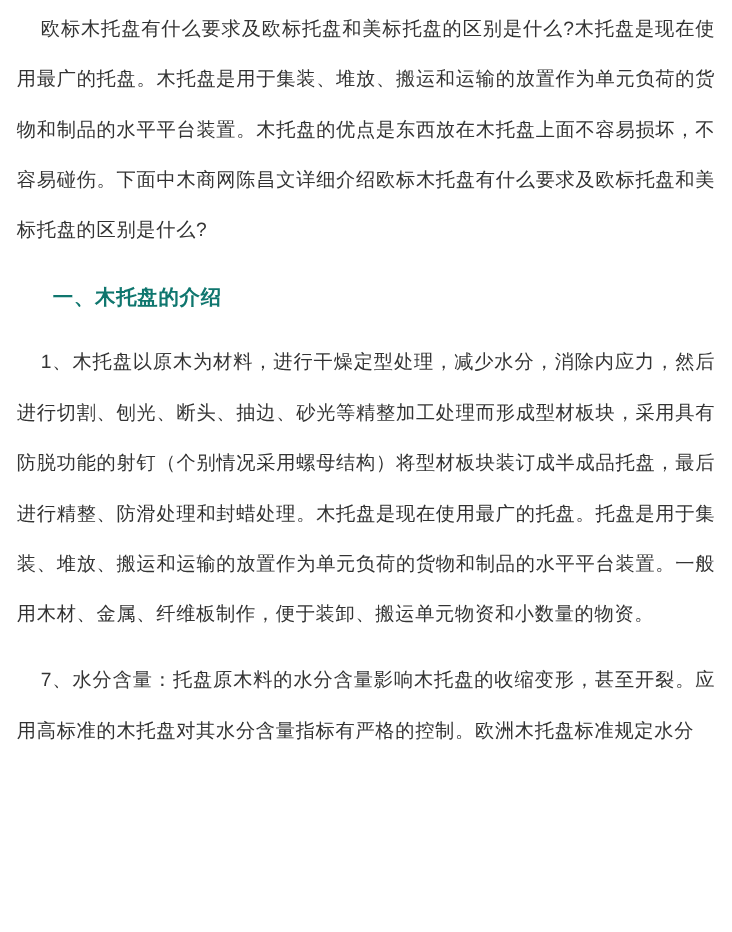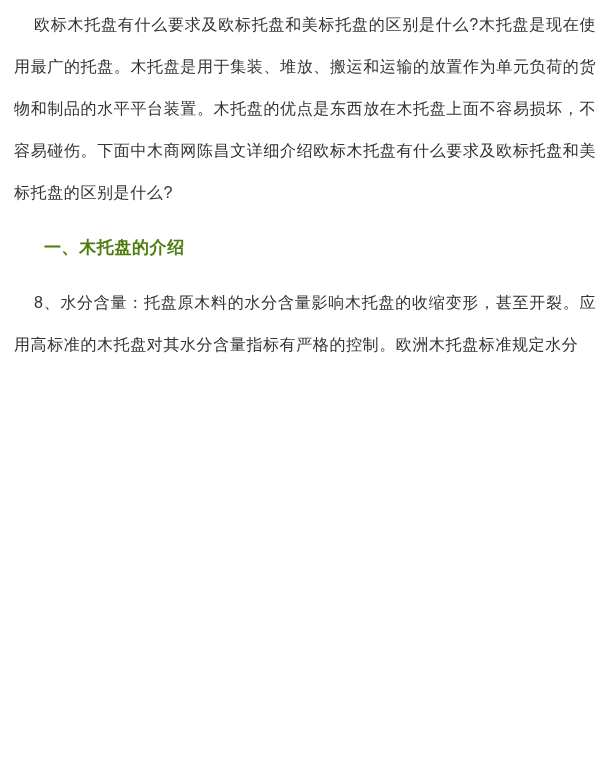--- a/index.html
+++ b/index.html
@@ -25,30 +25,31 @@
   }
   .article p {
     margin: 0 0 13px 0;
     text-indent: 20px;
     word-break: break-all;
   }
   .article h2 {
     margin: 0 0 13px 0;
     font-size: 17px;
     font-weight: bold;
-    color: #4d7c0f;
+    color: #0f766e;
     line-height: 42px;
     text-indent: 30px;
     letter-spacing: 0.6px;
   }
 </style>
 </head>
 <body>
 
 <div class="article">
   <p>欧标木托盘有什么要求及欧标托盘和美标托盘的区别是什么?木托盘是现在使用最广的托盘。木托盘是用于集装、堆放、搬运和运输的放置作为单元负荷的货物和制品的水平平台装置。木托盘的优点是东西放在木托盘上面不容易损坏，不容易碰伤。下面中木商网陈昌文详细介绍欧标木托盘有什么要求及欧标托盘和美标托盘的区别是什么?</p>
 
   <h2>一、木托盘的介绍</h2>
 
+  <p>1、木托盘以原木为材料，进行干燥定型处理，减少水分，消除内应力，然后进行切割、刨光、断头、抽边、砂光等精整加工处理而形成型材板块，采用具有防脱功能的射钉（个别情况采用螺母结构）将型材板块装订成半成品托盘，最后进行精整、防滑处理和封蜡处理。木托盘是现在使用最广的托盘。托盘是用于集装、堆放、搬运和运输的放置作为单元负荷的货物和制品的水平平台装置。一般用木材、金属、纤维板制作，便于装卸、搬运单元物资和小数量的物资。</p>
 
 
-  <p>8、水分含量：托盘原木料的水分含量影响木托盘的收缩变形，甚至开裂。应用高标准的木托盘对其水分含量指标有严格的控制。欧洲木托盘标准规定水分</p>
+  <p>7、水分含量：托盘原木料的水分含量影响木托盘的收缩变形，甚至开裂。应用高标准的木托盘对其水分含量指标有严格的控制。欧洲木托盘标准规定水分</p>
 </div>
 
 </body></html>

